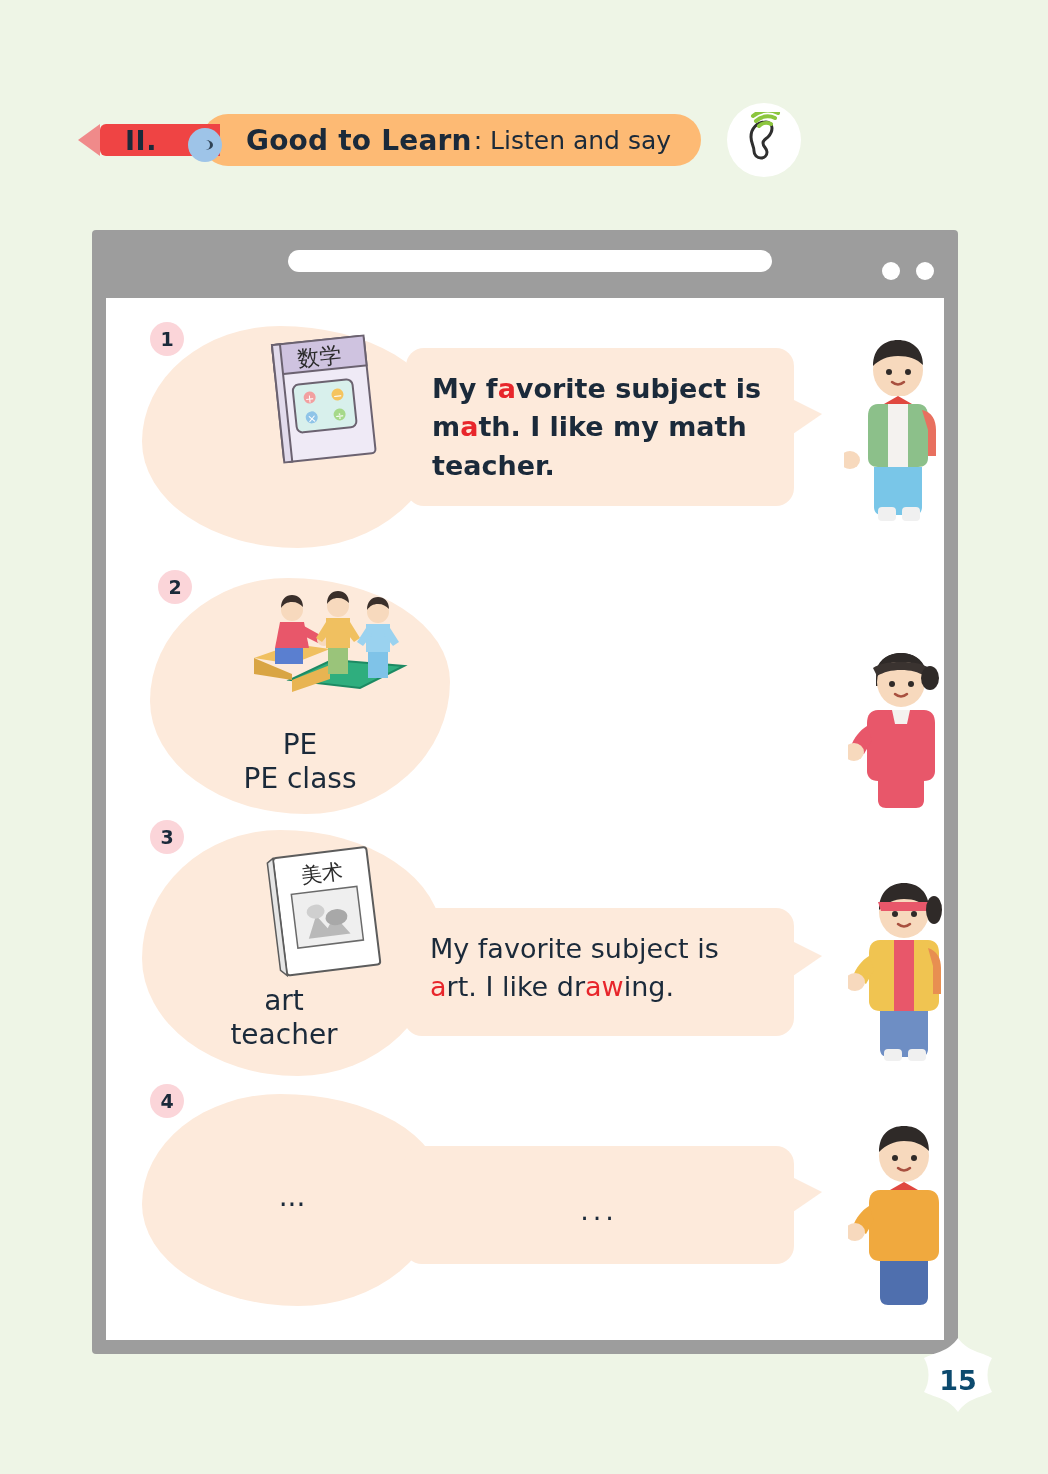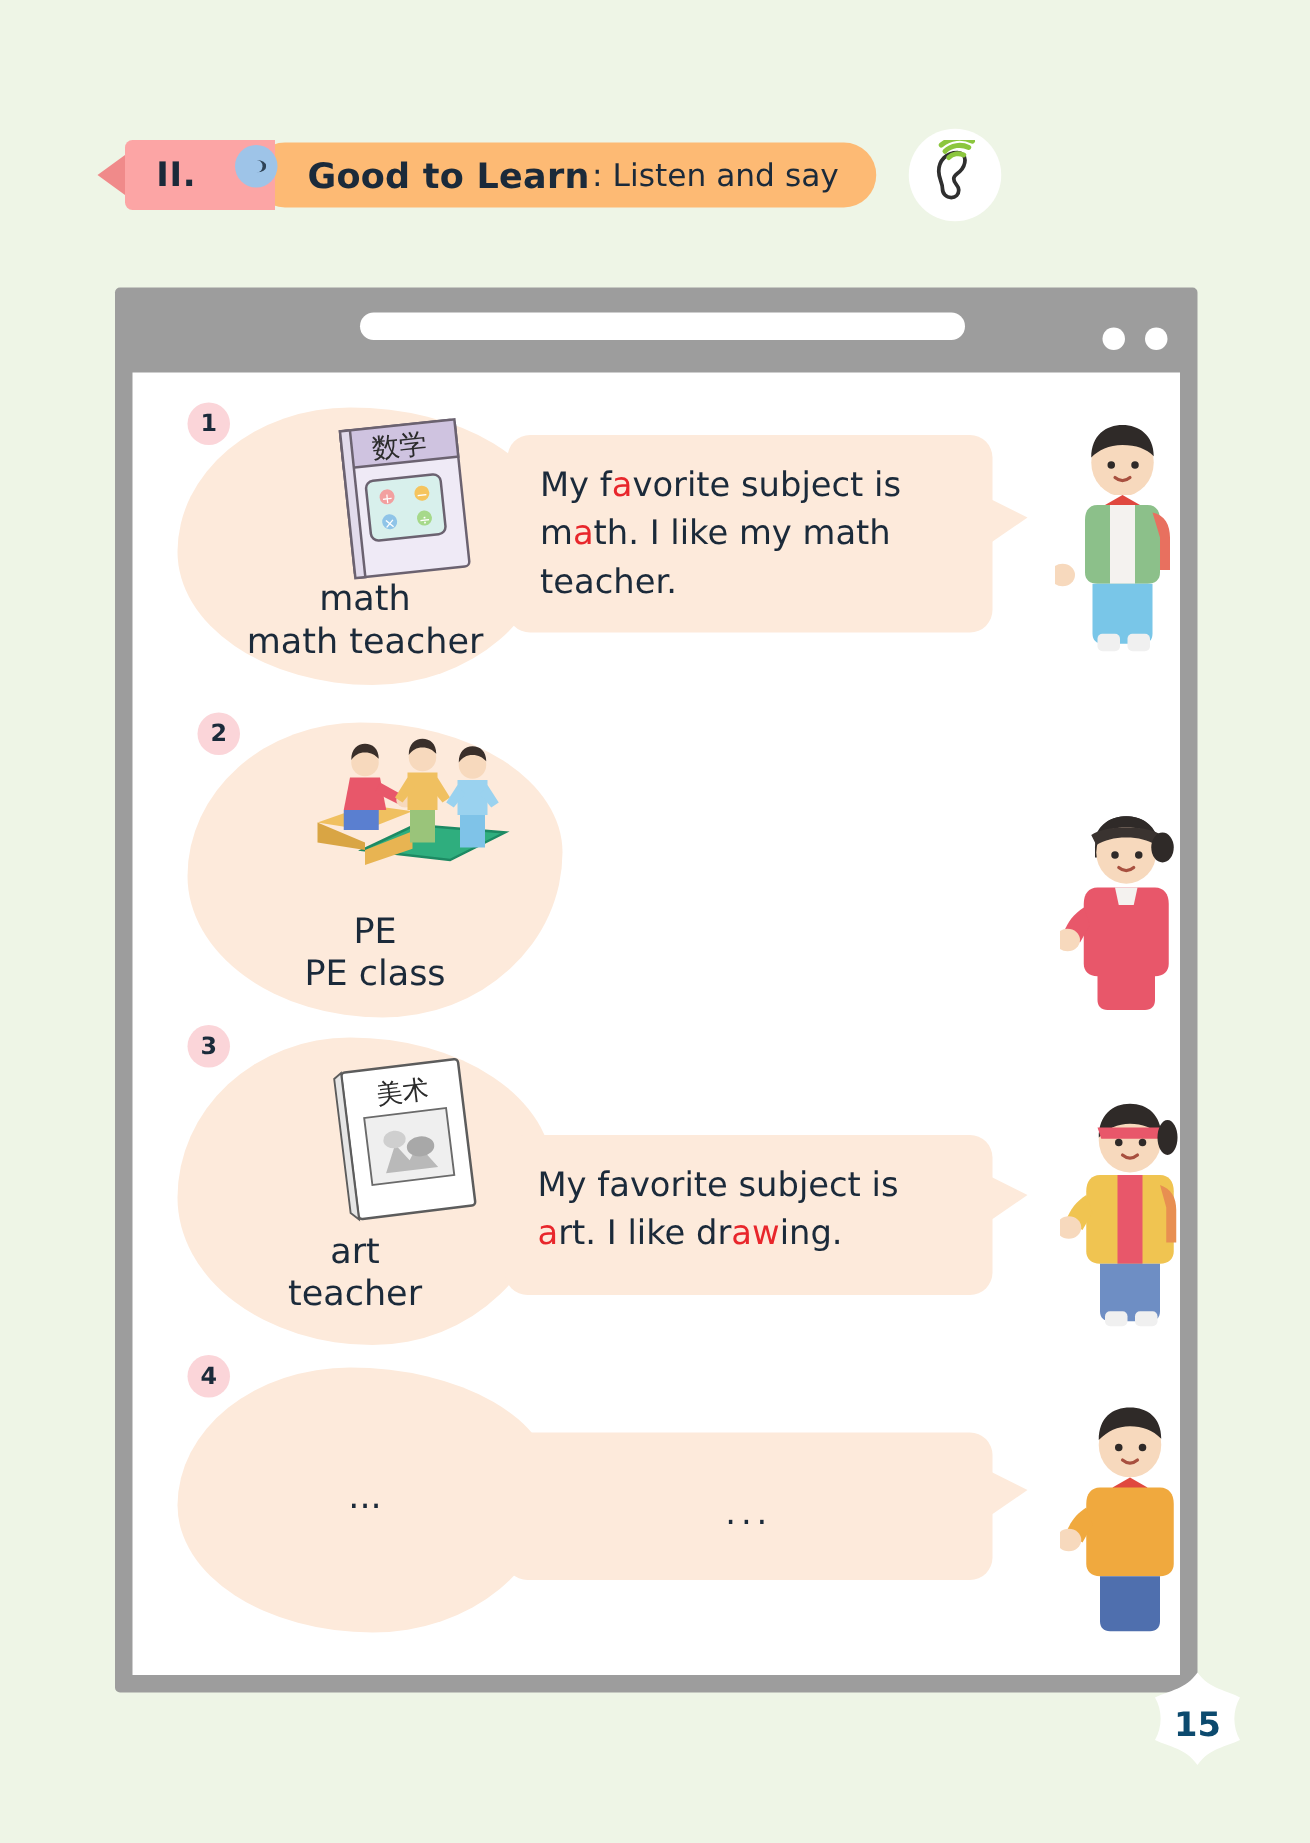--- a/index.html
+++ b/index.html
@@ -27,22 +27,22 @@
   .pencil-tip {
     width: 0;
     height: 0;
     border-top: 16px solid transparent;
     border-bottom: 16px solid transparent;
     border-right: 22px solid #f08a8a;
     margin-right: 0px;
   }
   .pencil-body {
     width: 120px;
-    height: 56px;
-    background: #fca5a5;
+    height: 32px;
+    background: #ef4444;
     border-radius: 6px 0 0 6px;
     display: flex;
     align-items: center;
     justify-content: center;
     position: relative;
   }
   .pencil-body .numeral {
     font-family: "DejaVu Sans", sans-serif;
     font-weight: bold;
     font-size: 27px;
@@ -291,26 +291,22 @@
             <text x="84" y="71" font-size="11" text-anchor="middle" fill="#fff">−</text>
             <circle cx="56" cy="86" r="6" fill="#8fc4e8"></circle>
             <text x="56" y="91" font-size="11" text-anchor="middle" fill="#fff">×</text>
             <circle cx="84" cy="86" r="6" fill="#a6d98a"></circle>
             <text x="84" y="91" font-size="11" text-anchor="middle" fill="#fff">÷</text>
             <rect x="24" y="10" width="8" height="118" fill="#e2dbec" stroke="#6b6270" stroke-width="2"></rect>
           </g>
         </svg>
       </div>
 
-      <div class="word-label" style="left:36px; top:156px;">
-        <div>math</div>
-        <div>math teacher</div>
-      </div>
-
-      <div class="bubble" style="left:300px; top:42px; width:388px; height:158px;">
+
+      <div class="bubble" style="left:300px; top:42px; width:388px; height:158px;font-weight:bold;">
         <span><span>My f</span><span class="hl">a</span><span>vorite subject is m</span><span class="hl">a</span><span>th. I like my math teacher.</span></span>
         <span class="tail" style="top:50px;"></span>
       </div>
 
       <div class="person" style="left:738px; top:28px;">
         <svg width="104" height="190" viewBox="0 0 104 190">
           <ellipse cx="54" cy="36" rx="25" ry="27" fill="#f7d9bd"></ellipse>
           <path d="M29 32c0-18 12-26 25-26s25 8 25 25c-6-6-14-9-25-9s-19 4-25 10z" fill="#2f2a28"></path>
           <circle cx="45" cy="38" r="3" fill="#2f2a28"></circle>
           <circle cx="64" cy="38" r="3" fill="#2f2a28"></circle>

